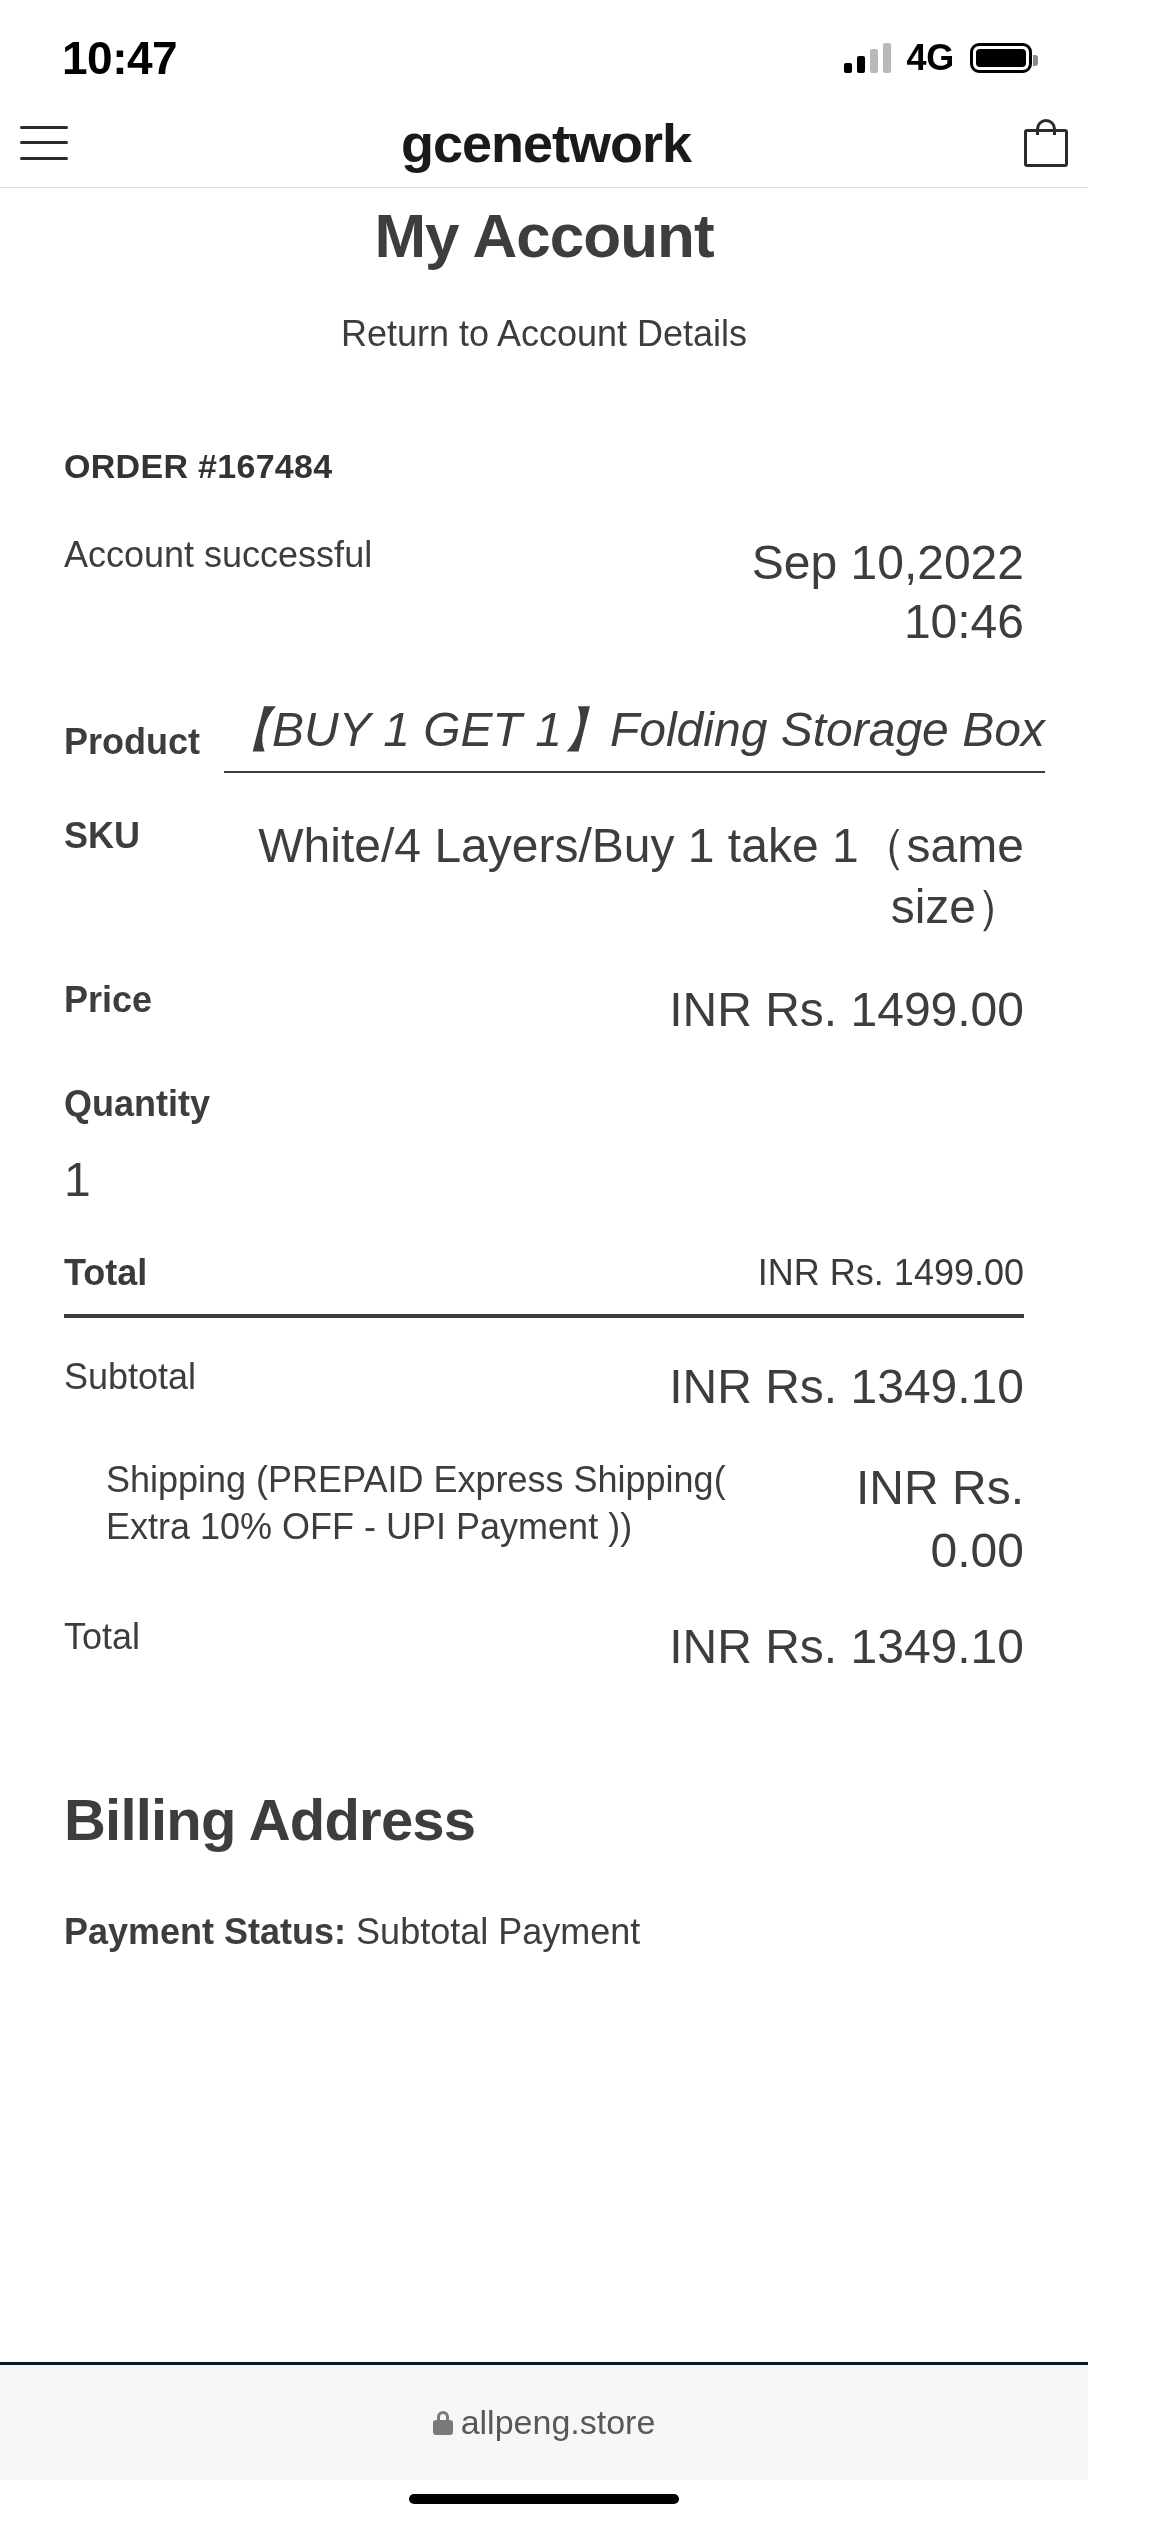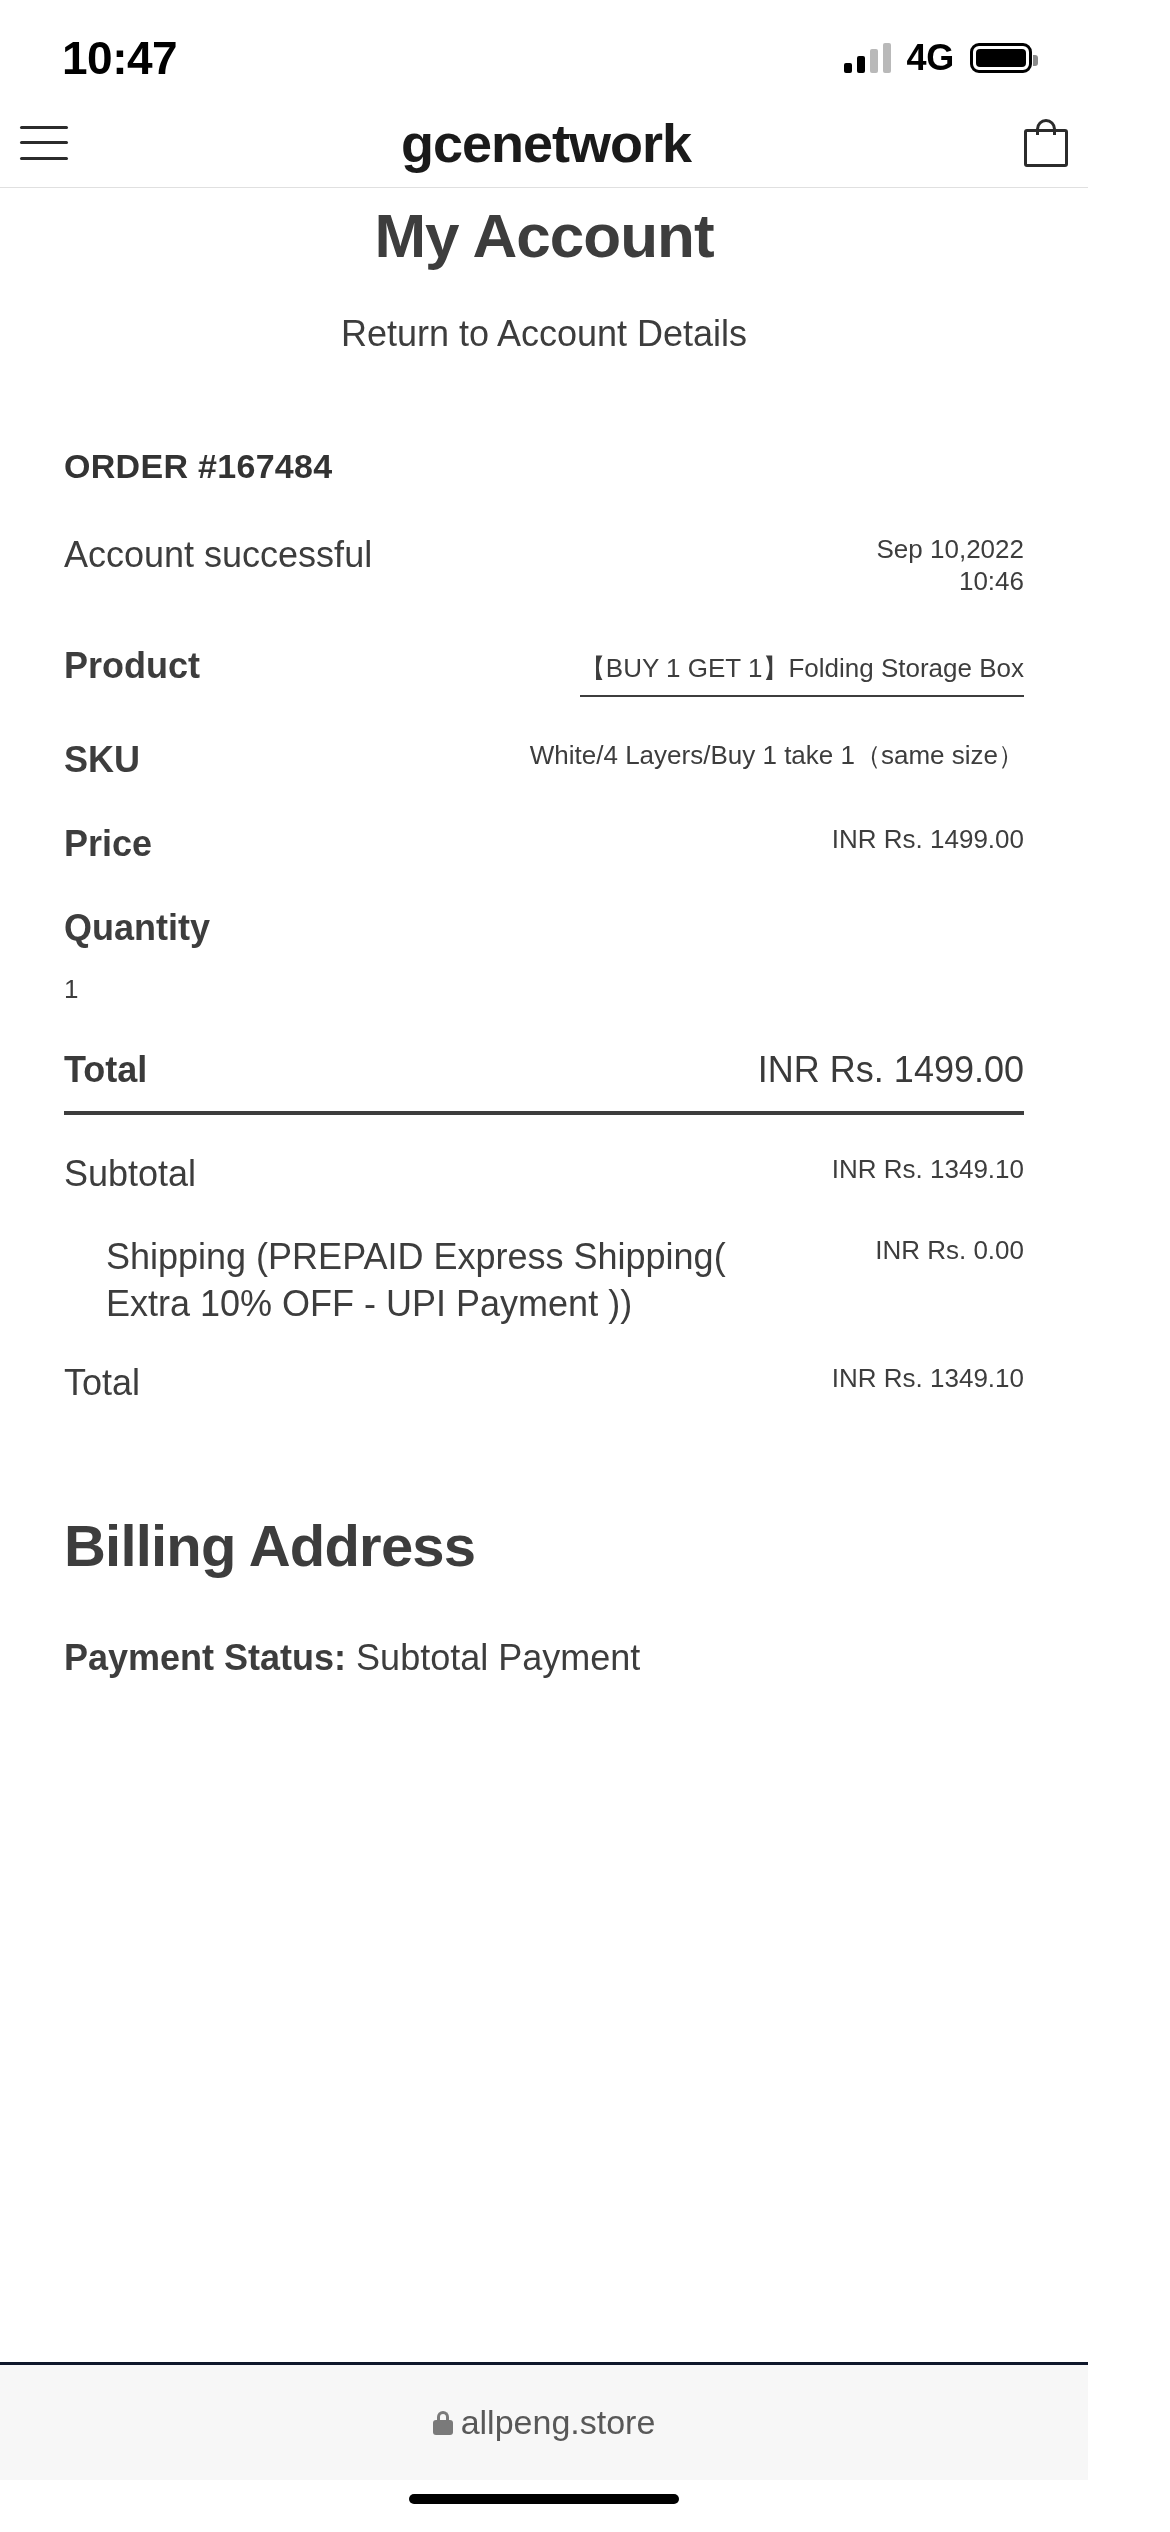--- a/index.html
+++ b/index.html
@@ -178,34 +178,35 @@
     align-items: flex-start;
     margin-top: 40px;
     gap: 24px;
   }
   .row .left {
     font-size: 36px;
     color: #3d3d3d;
   }
   .row .left.bold { font-weight: 700; }
   .row .right {
-    font-size: 26px;
+    font-size: 48px;
     color: #3d3d3d;
     text-align: right;
     line-height: 1.28;
   }
   .row.pay-row { margin-top: 48px; }
   .row.pay-row .right { line-height: 1.22; }
 
   .row.product-row { margin-top: 48px; align-items: flex-end; }
   .row.product-row .right {
     border-bottom: 2px solid #3d3d3d;
     padding-bottom: 10px;
     flex: 0 1 auto;
     white-space: nowrap;
+    font-style: italic;
   }
   .row.product-row .left { padding-bottom: 10px; }
 
   .row.sku-row { margin-top: 42px; }
   .row.price-row { margin-top: 42px; }
   .row.qty-row { margin-top: 42px; flex-direction: column; }
 
   .total-row {
     display: flex;
     justify-content: space-between;

